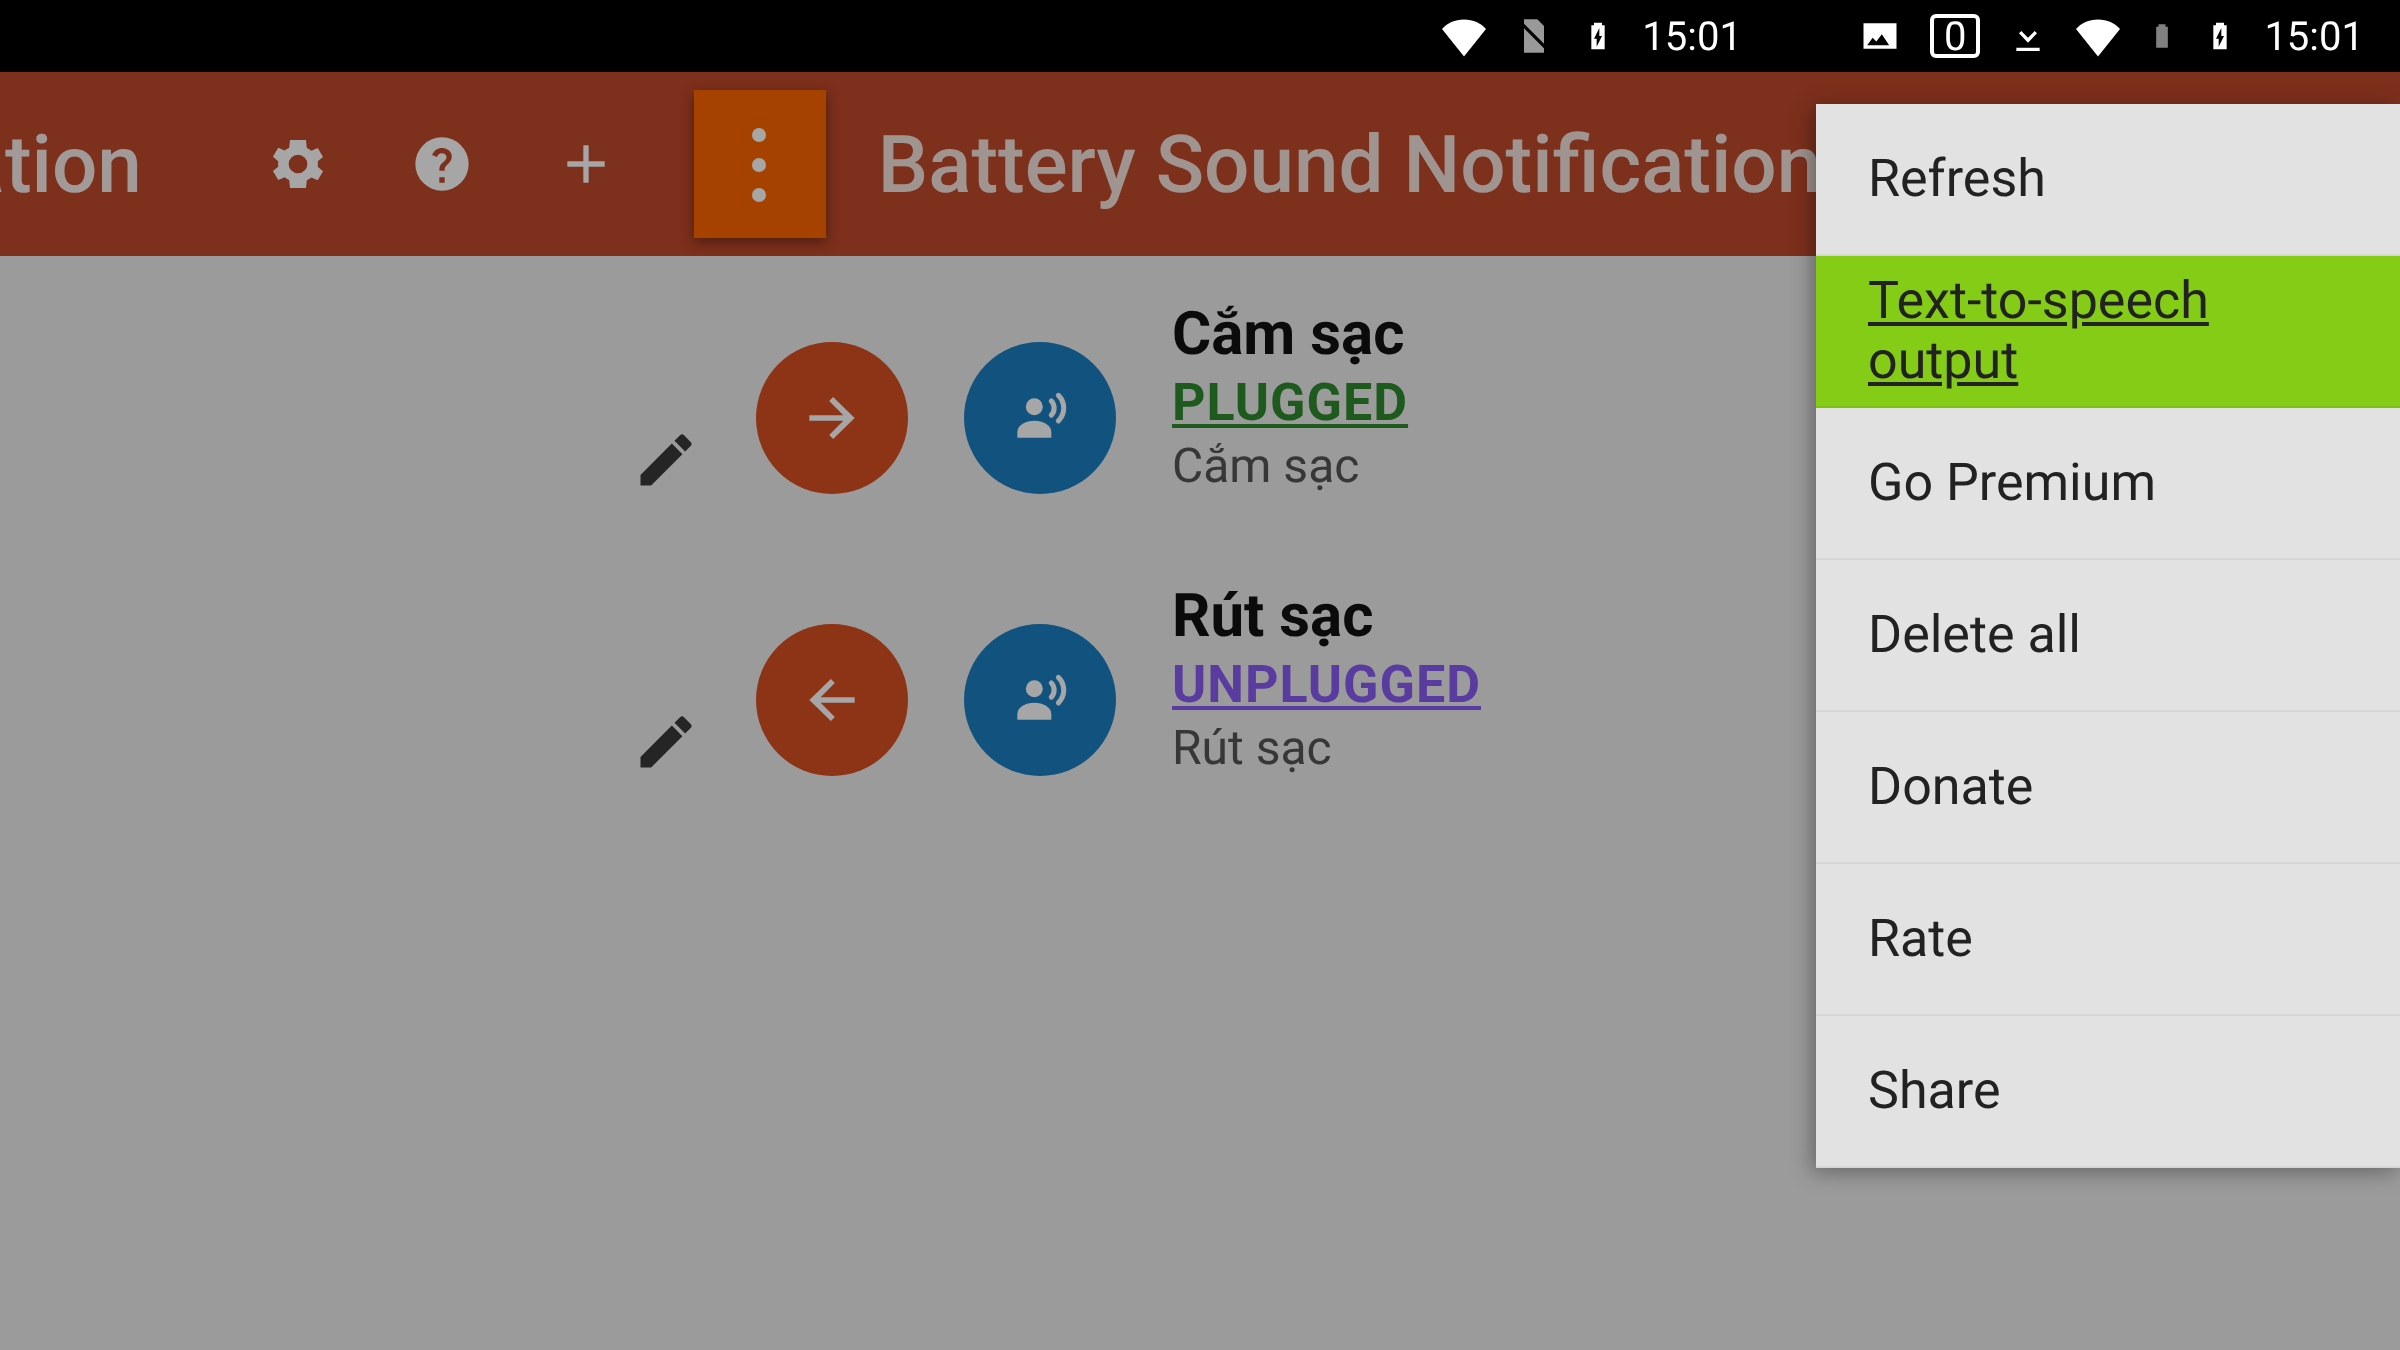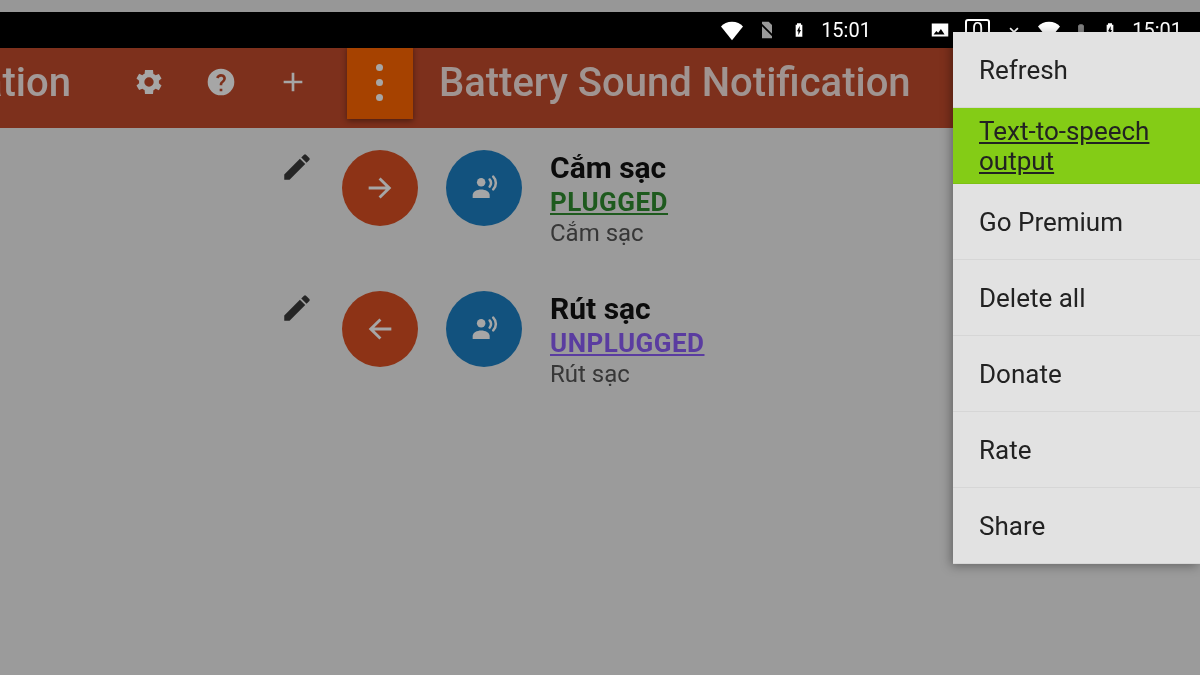--- a/index.html
+++ b/index.html
@@ -3,54 +3,54 @@
 <meta charset="utf-8">
 <style>
   * { box-sizing: border-box; margin: 0; padding: 0; }
   html, body { width: 1200px; height: 675px; overflow: hidden; font-family: Roboto, Arial, sans-serif; }
   body { position: relative; background: #e9e9e9; }
 
   
   .dim { position: absolute; inset: 0; background: rgba(0,0,0,0.35); pointer-events: none; z-index: 5; }
 
   
-  .statusbar { position: absolute; top: 12px; left: 0; right: 0; height: 36px; background: #000; color: #fff; display: flex; align-items: center; z-index: 8; }
+  .statusbar { position: absolute; top: 0; left: 0; right: 0; height: 36px; background: #000; color: #fff; display: flex; align-items: center; z-index: 8; }
   .statusbar .right { margin-left: auto; display: flex; align-items: center; gap: 14px; padding-right: 18px; font-size: 20px; }
   .statusbar .cluster { display: flex; align-items: center; gap: 14px; }
   .sb-icon svg { display: block; }
 
   
   .actionbar { position: absolute; top: 36px; left: 0; right: 0; height: 92px; background: #C14A2B; display: flex; align-items: center; color: #fff; z-index: 2; }
   .actionbar .title-left { font-size: 40px; font-weight: 500; color: rgba(255,255,255,0.9); padding-left: 0; margin-left: -40px; white-space: nowrap; }
   .actionbar .icons { display: flex; align-items: center; gap: 36px; margin-left: 60px; }
   .actionbar .ab-icon { width: 36px; height: 36px; display: flex; align-items: center; justify-content: center; color: #fff; }
   .actionbar .ab-icon svg { width: 32px; height: 32px; fill: #fff; }
   .overflow-btn { width: 66px; height: 74px; background: #FF6600; display: flex; align-items: center; justify-content: center; box-shadow: 0 2px 6px rgba(0,0,0,0.4); }
   .overflow-btn .dots { display: flex; flex-direction: column; gap: 8px; }
   .overflow-btn .dots span { width: 7px; height: 7px; background: #fff; border-radius: 50%; }
   .actionbar .title-right { font-size: 40px; font-weight: 500; color: rgba(255,255,255,0.85); margin-left: 26px; white-space: nowrap; }
 
   
   .content { position: absolute; top: 128px; left: 0; right: 0; bottom: 0; background: #eeeeee; z-index: 1; }
-  .row { display: flex; align-items: flex-start; gap: 28px; padding: 22px 0 22px 280px; }
+  .row { display: flex; align-items: flex-end; gap: 28px; padding: 22px 0 22px 280px; margin-left: 36px; }
   .edit-icon { width: 34px; height: 34px; }
   .edit-icon svg { width: 34px; height: 34px; fill: #3a3a3a; }
   .circle-btn { width: 76px; height: 76px; border-radius: 50%; display: flex; align-items: center; justify-content: center; }
   .circle-orange { background: #D94F23; }
   .circle-blue { background: #1C7FC2; }
   .circle-btn svg { width: 34px; height: 34px; fill: #fff; }
   .row-text { display: flex; flex-direction: column; gap: 2px; }
   .row-text .t1 { font-size: 30px; font-weight: 700; color: #111; }
   .row-text .t2 { font-size: 26px; font-weight: 700; letter-spacing: 0.5px; text-decoration: underline; }
   .row-text .t3 { font-size: 24px; color: #555; }
   .status-green { color: #2E8B2E; }
   .status-red { color: #8b5cf6; }
 
   
-  .menu { position: absolute; top: 32px; right: 0; width: 247px; background: #E2E2E2; z-index: 10; box-shadow: -2px 2px 10px rgba(0,0,0,0.35); }
+  .menu { position: absolute; top: 52px; right: 0; width: 292px; background: #E2E2E2; z-index: 10; box-shadow: -2px 2px 10px rgba(0,0,0,0.35); }
   .menu-item { height: 76px; display: flex; align-items: center; padding: 0 26px; font-size: 26px; color: #222; border-bottom: 1px solid rgba(0,0,0,0.05); cursor: pointer; }
   .menu-item.highlight { background: #84cc16; text-decoration: underline; }
 </style>
 </head>
 <body>
 
 <div class="statusbar">
   <div class="right">
     <div class="cluster">
       <span class="sb-icon">

